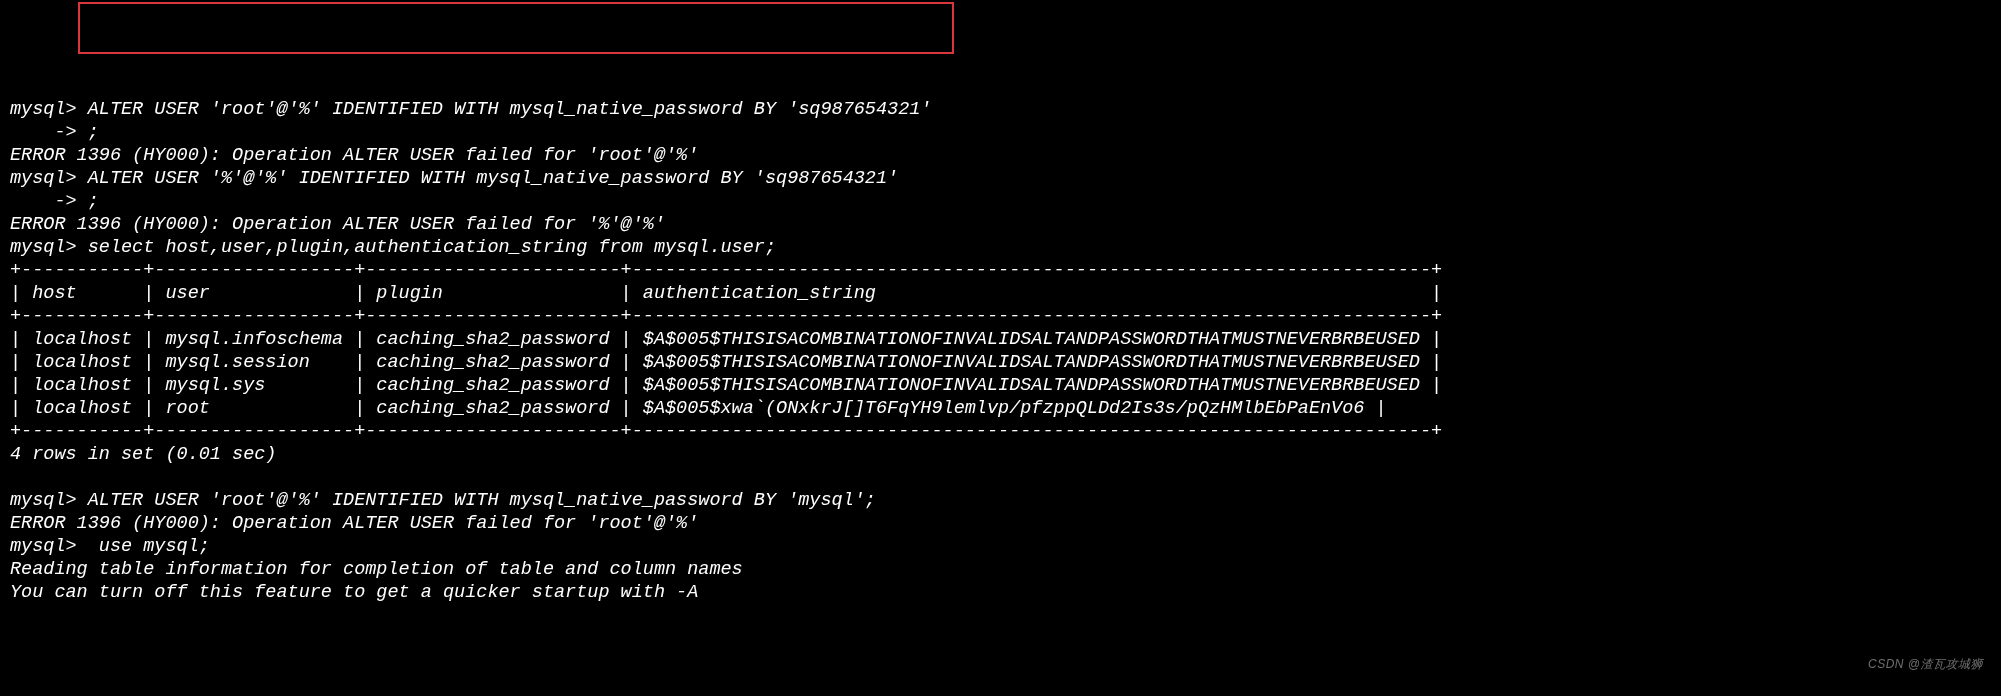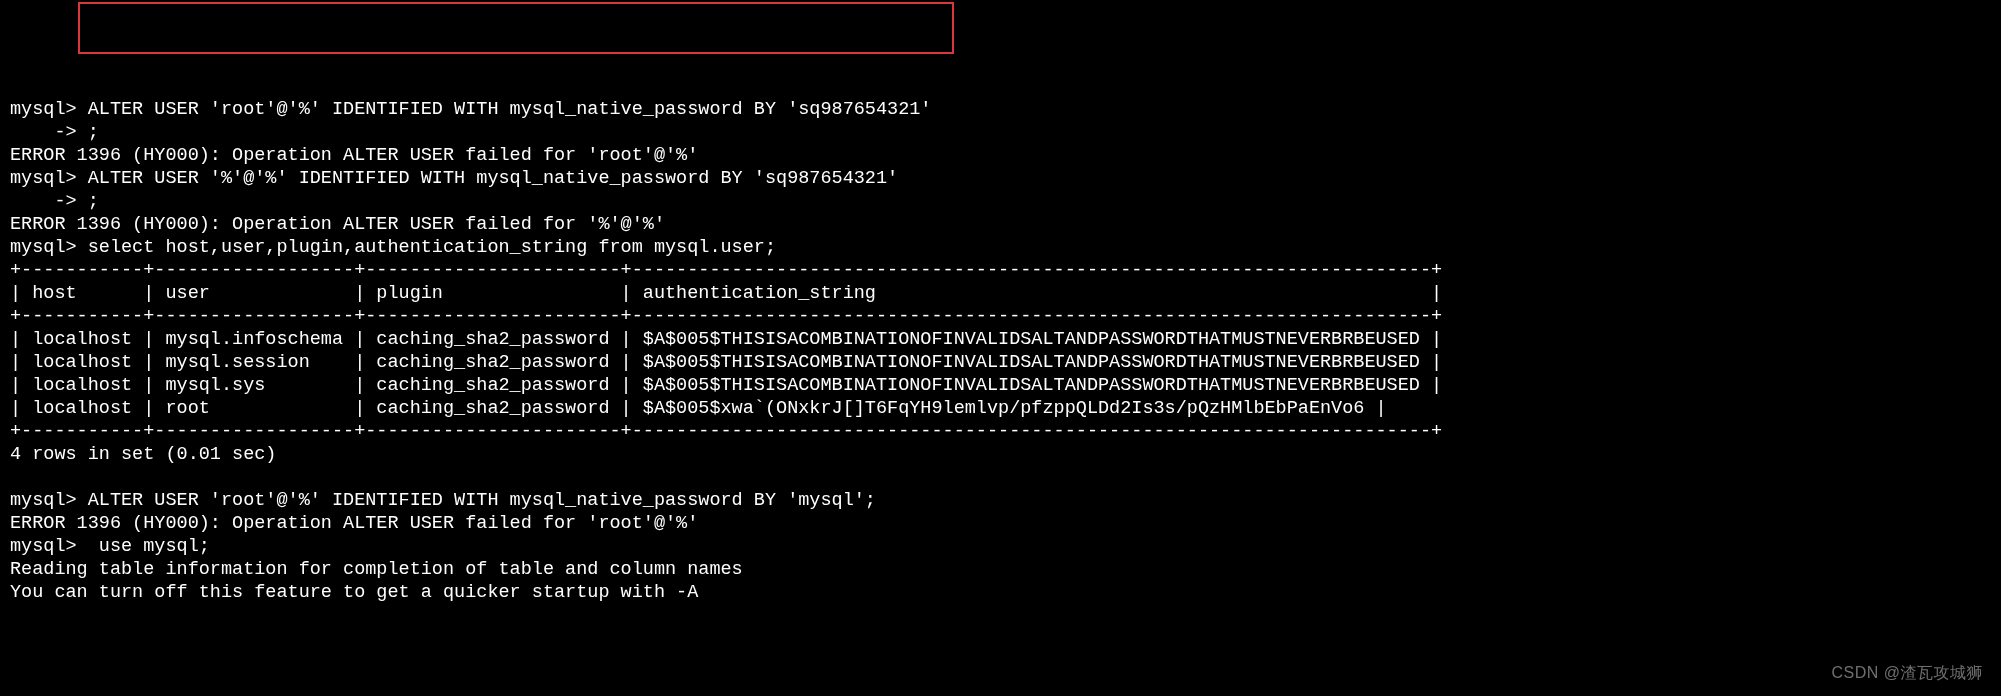--- a/index.html
+++ b/index.html
@@ -1,15 +1,15 @@
 <!DOCTYPE html>
 <html><head>
 <meta charset="utf-8">
 <style>
-  * { margin: 0; padding: 0; box-sizing: border-box; }
+  * { margin: 0; padding: 0; box-sizing: border-box; font-style: italic; }
   body {
     background: #000;
     color: #fff;
     font-family: "Consolas", "Courier New", monospace;
     font-size: 18.5px;
     line-height: 23px;
     padding: 6px 10px;
     white-space: pre;
     width: 2001px;
     height: 696px;
@@ -17,24 +17,24 @@
     position: relative;
   }
   .highlight-box {
     position: absolute;
     border: 2px solid #d9363e;
     pointer-events: none;
   }
   .watermark {
     position: absolute;
     right: 18px;
-    bottom: 12px;
+    bottom: 20px;
     color: rgba(200,200,200,0.55);
     font-family: Arial, sans-serif;
-    font-size: 16px;
+    font-size: 12px;
     letter-spacing: 0.5px;
   }
 </style>
 </head>
 <body>
 
 
 
 <div><span>mysql&gt; ALTER USER 'root'@'%' IDENTIFIED WITH mysql_native_password BY 'sq987654321'</span>
 <span>    -&gt; ;</span>

